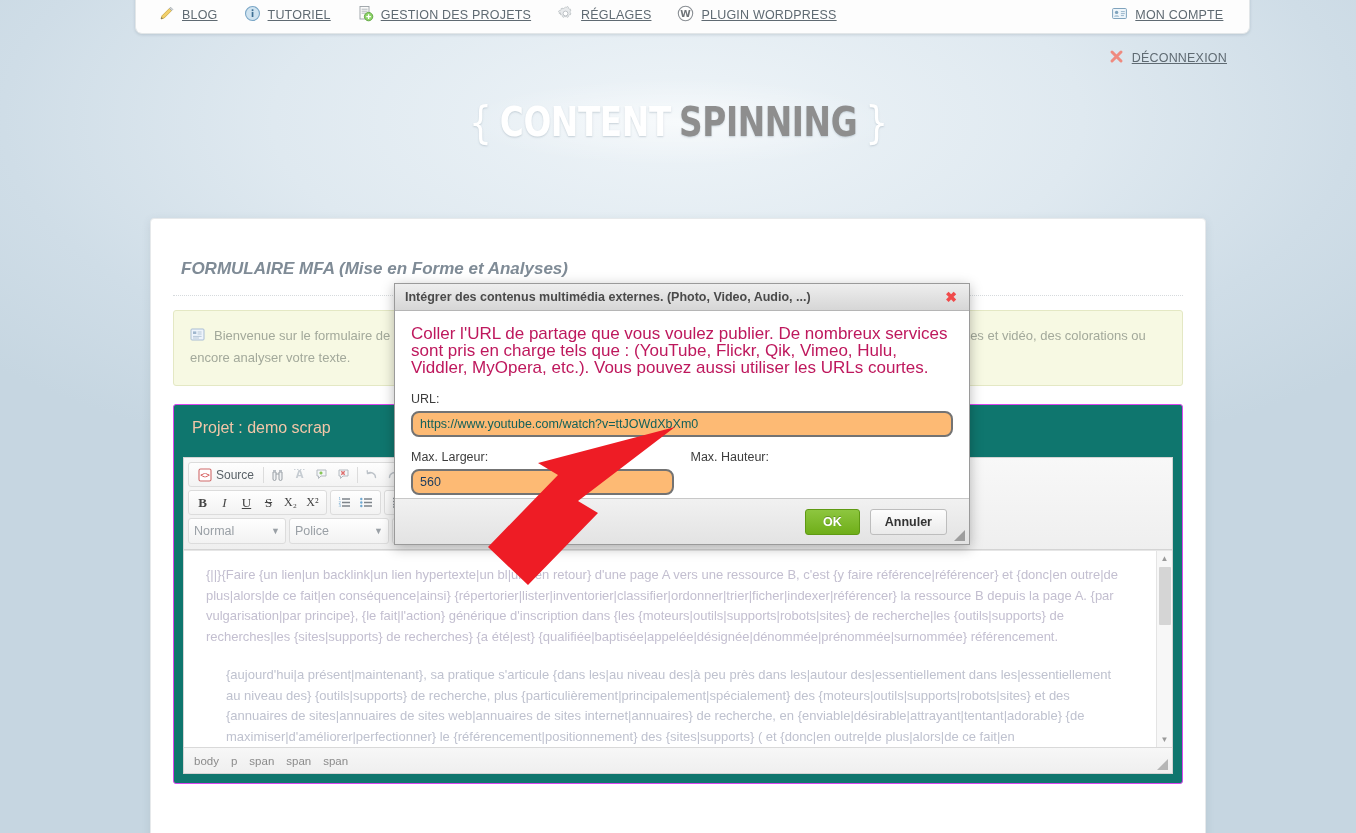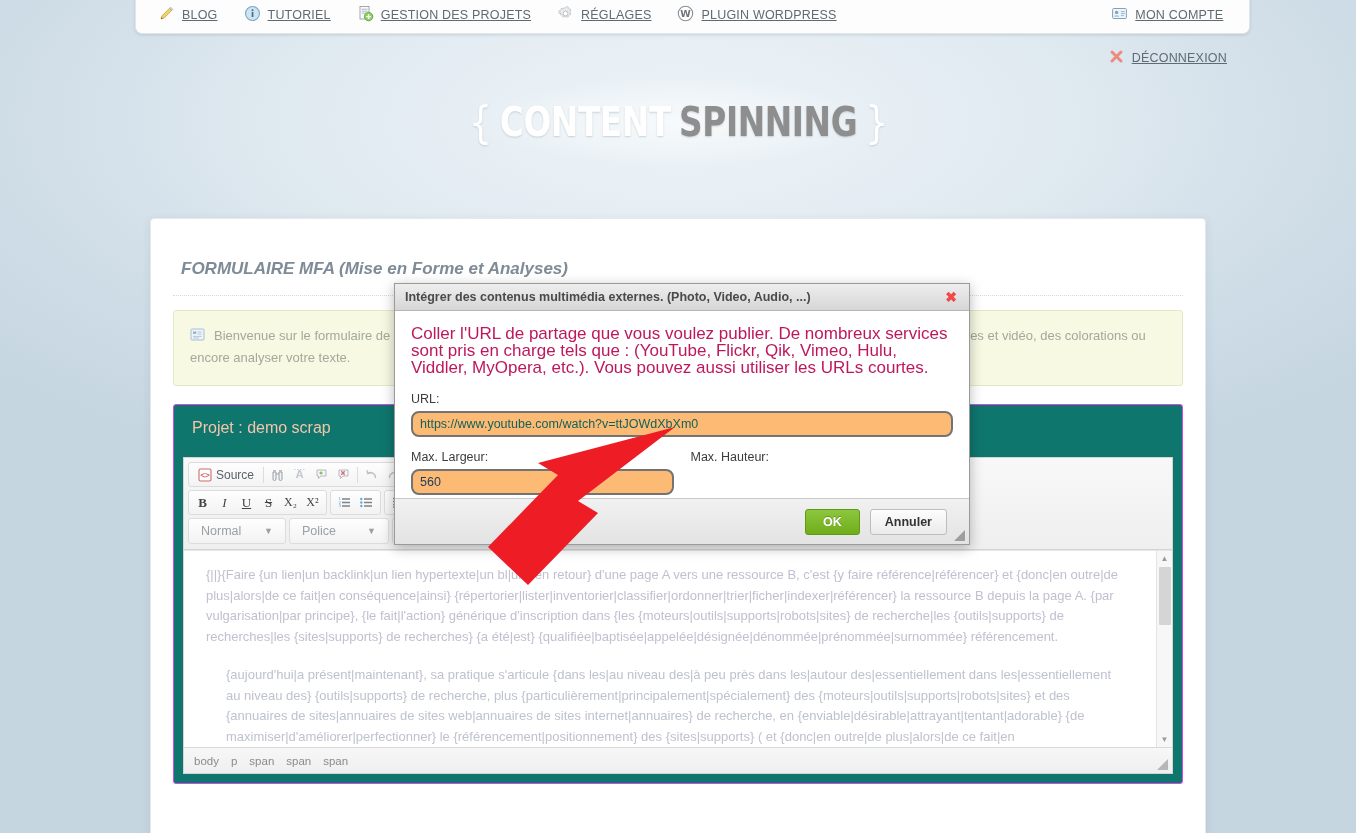--- a/index.html
+++ b/index.html
@@ -127,21 +127,21 @@
     display:flex; align-items:center; justify-content:center;
     font-size:12px; color:#4d4d4d; cursor:pointer;
     padding:0 3px;
   }
   .ck-btn.src{ gap:4px; font-size:12px; color:#5a6268; padding:0 6px; }
   .ck-sep{ width:1px; height:16px; background:#dcdcdc; margin:0 2px; }
   .ck-combo{
     border:1px solid #dcdcdc; border-radius:3px;
     background:linear-gradient(#fefefe,#f2f2f2);
     height:26px; display:flex; align-items:center;
-    padding:0 12px; gap:10px; color:#9aa0a6; font-size:12.5px;
+    padding:0 5px; gap:10px; color:#9aa0a6; font-size:12.5px;
     cursor:pointer;
   }
   .ck-combo .caret{ margin-left:auto; color:#9aa0a6; font-size:9px; }
   .ck-body{
     flex:1; background:#fff; position:relative; overflow:hidden;
     border-top:1px solid #e6e6e6;
   }
   .ck-text{
     padding:14px 22px 8px 22px; font-size:13px; line-height:20.5px;
     color:#b9bcc8; width:965px;

